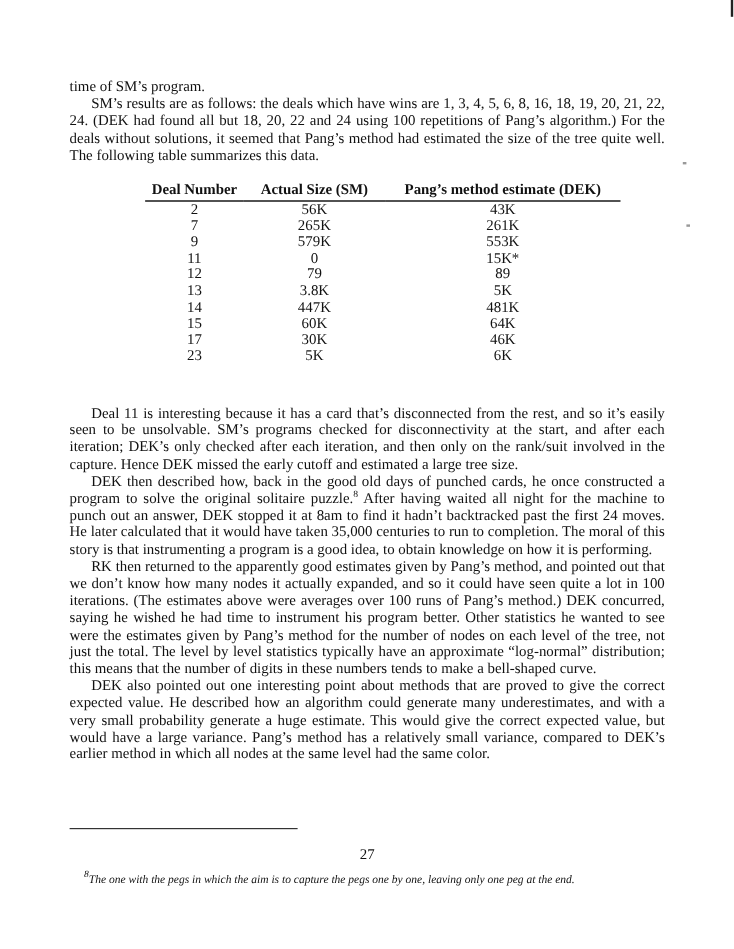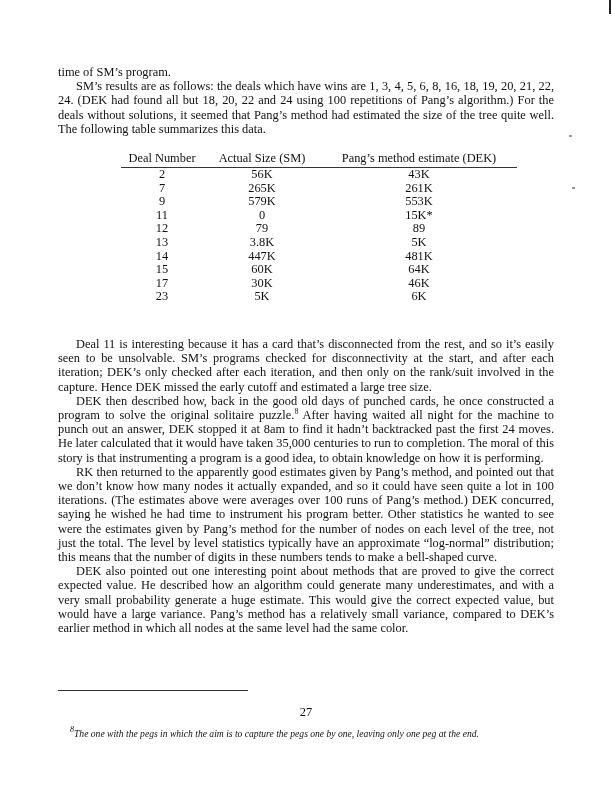--- a/index.html
+++ b/index.html
@@ -17,21 +17,21 @@
   }
   .text-block p { margin: 0; text-indent: 0; }
   .text-block p.indent { text-indent: 18px; }
   .top { top: 65px; }
   table.data {
     position: absolute; left: 121px; top: 152px;
     border-collapse: collapse;
     font-family: "Liberation Serif", serif; font-size: 12.4px;
   }
   table.data th {
-    font-weight: normal; padding: 0 4px 2px 4px; border-bottom: 1px solid #333; white-space: nowrap;
+    font-weight: bold; padding: 0 4px 2px 4px; border-bottom: 1px solid #333; white-space: nowrap;
     line-height: 13px;
   }
   table.data td { text-align: center; padding: 0; line-height: 13.6px; }
   table.data td.c1 { width: 82px; }
   table.data td.c2 { width: 118px; }
   table.data td.c3 { width: 196px; }
   sup { font-size: 8px; line-height: 0; vertical-align: 5px; }
   .lower { top: 337px; }
   .footnote-rule { position: absolute; left: 58px; top: 690px; width: 190px; height: 1px; background: #333; }
   .footnote {

